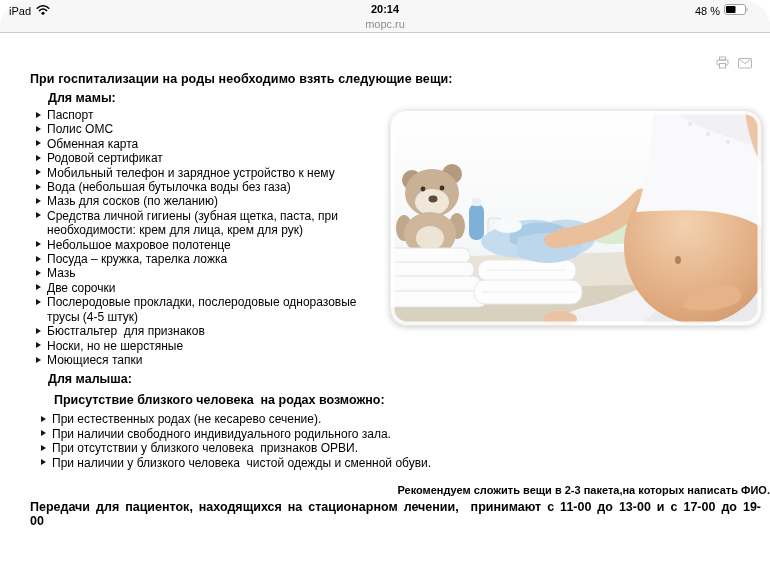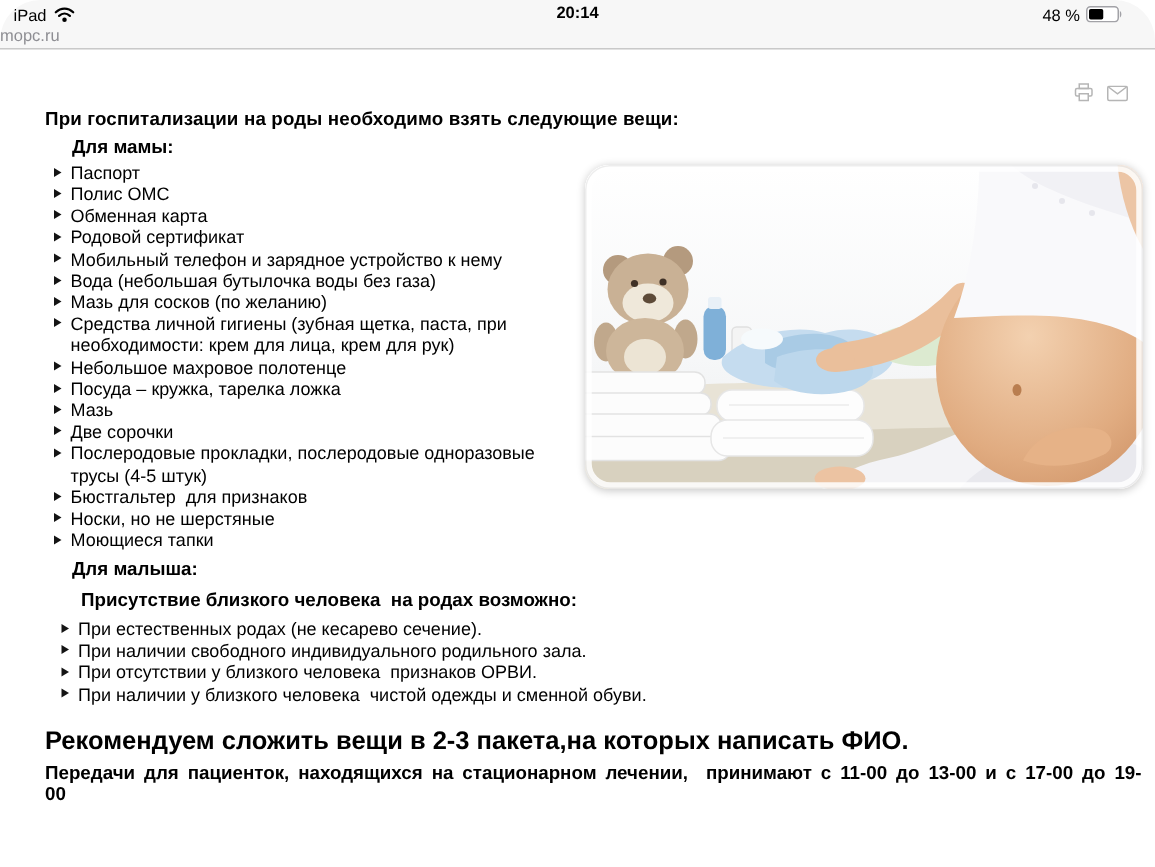--- a/index.html
+++ b/index.html
@@ -7,21 +7,21 @@
     font-family:"Liberation Sans", sans-serif; color:#000; }
   .screen { position:relative; width:770px; height:578px; overflow:hidden; background:#fff;border-radius:27px; }
 
   
   .statusbar { position:absolute; top:0; left:0; right:0; height:33px;
     background:#f7f7f7; border-bottom:1px solid #c9c9c9; z-index:5; }
   .sb-left { position:absolute; left:9px; top:4px; display:flex; align-items:center; gap:5px;
     font-size:11px; color:#000; }
   .sb-time { position:absolute; left:0; right:0; top:3px; text-align:center;
     font-size:11px; font-weight:700; }
-  .sb-url { position:absolute; left:0; right:0; top:18px; 
+  .sb-url { position:absolute; left:0; right:0; top:18px; text-align:center;
     font-size:11px; color:#8e8e93; }
   .sb-right { position:absolute; right:21px; top:4px; display:flex; align-items:center; gap:4px;
     font-size:11px; color:#000; }
 
   
   .content { position:absolute; top:34px; left:0; right:0; bottom:0; background:#fff; }
   .page-actions { position:absolute; top:21px; right:18px; display:flex; gap:9px; }
   .page-actions .ic { cursor:pointer; display:block; }
 
   .title { margin:38px 30px 0; font-size:12.5px; font-weight:700;
@@ -32,21 +32,21 @@
   ul.blist { list-style:none; margin:2px 0 0 35px; padding:0; width:348px;
     font-size:12px; line-height:14.4px; }
   ul.blist li { position:relative; padding-left:12px; white-space:pre-wrap; }
   ul.blist li::before { content:""; position:absolute; left:1px; top:3.6px;
     border-left:5px solid #141414; border-top:3.2px solid transparent;
     border-bottom:3.2px solid transparent; }
 
   h2.presence { margin:7px 0 5px 30px; font-size:12.5px; font-weight:700; white-space:pre-wrap;padding-left:24px; }
   ul.plist { width:640px; margin-left:40px; }
 
-  p.recommend { margin:14px 0 0 30px; font-size:17px; font-weight:700; white-space:pre-wrap; }
+  p.recommend { margin:14px 0 0 30px; font-size:11px; font-weight:700; white-space:pre-wrap;text-align:right; }
   p.delivery  { margin:4px 0 0 30px; font-size:12.5px; font-weight:700; white-space:pre-wrap;
     word-spacing:2.5px; width:740px; }
 
   
   .photo { position:absolute; left:390px; top:76px; width:372px; height:216px;
     border-radius:16px; overflow:hidden; box-shadow:0 1px 6px rgba(0,0,0,0.22); }
   .photo svg { display:block; }
 </style>
 </head>
 <body>

